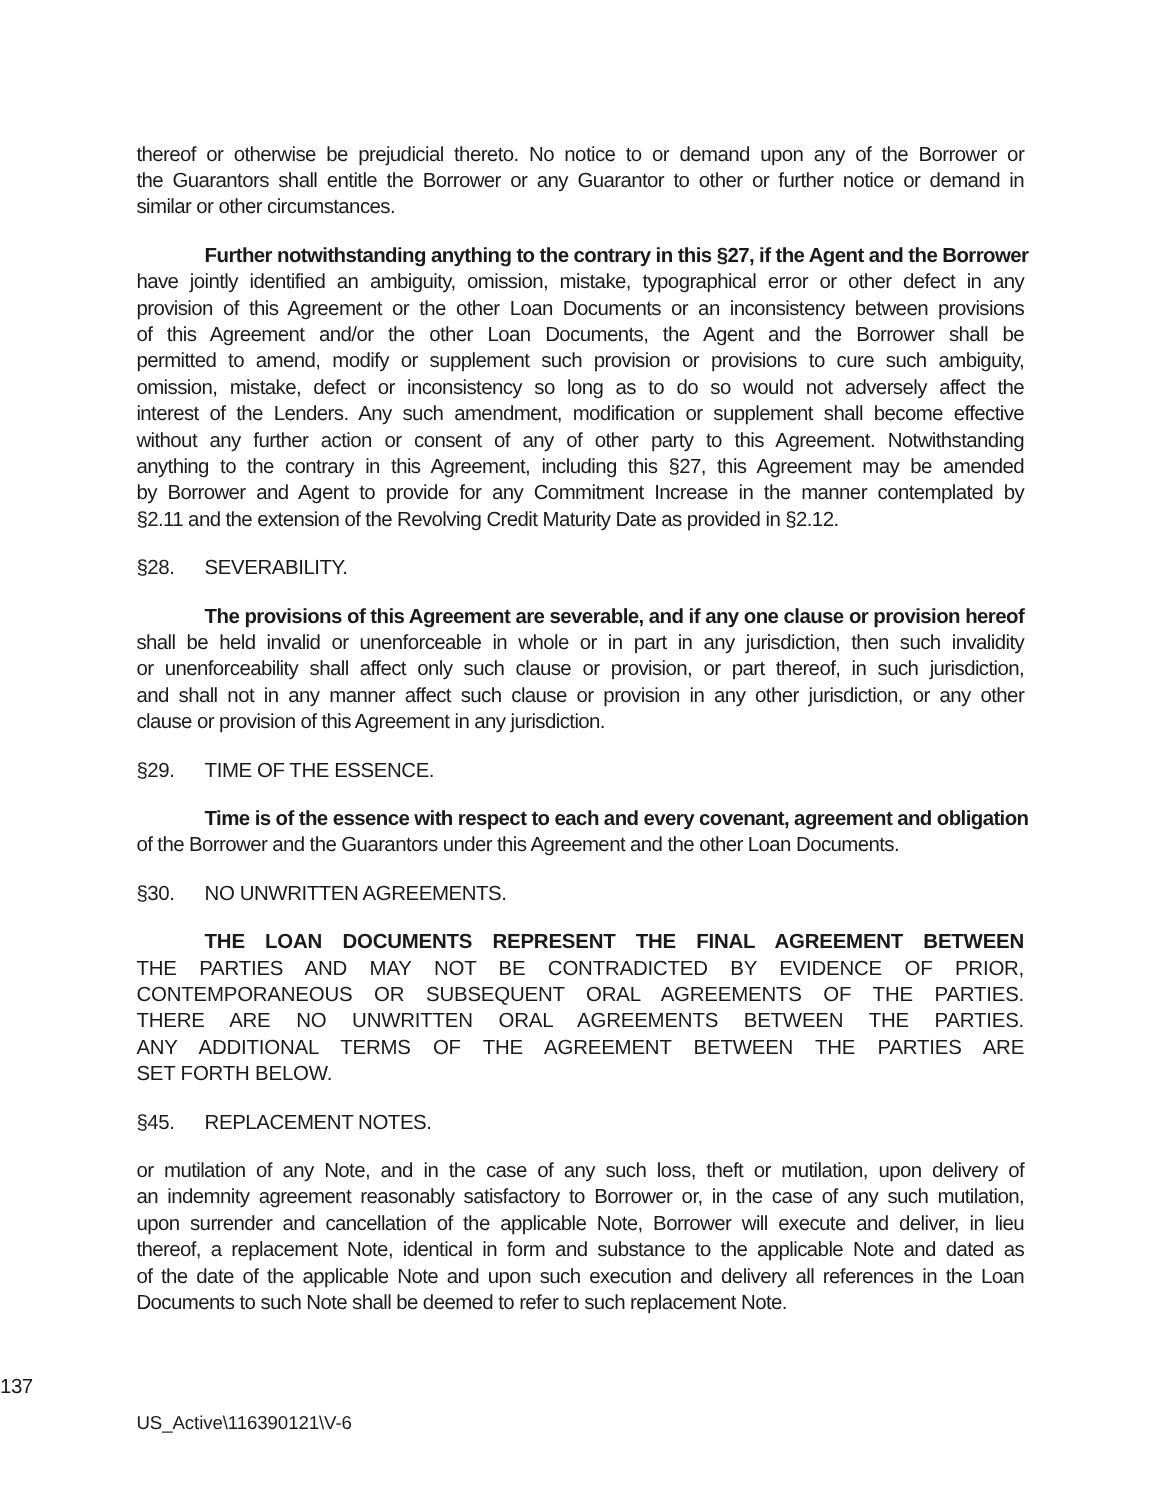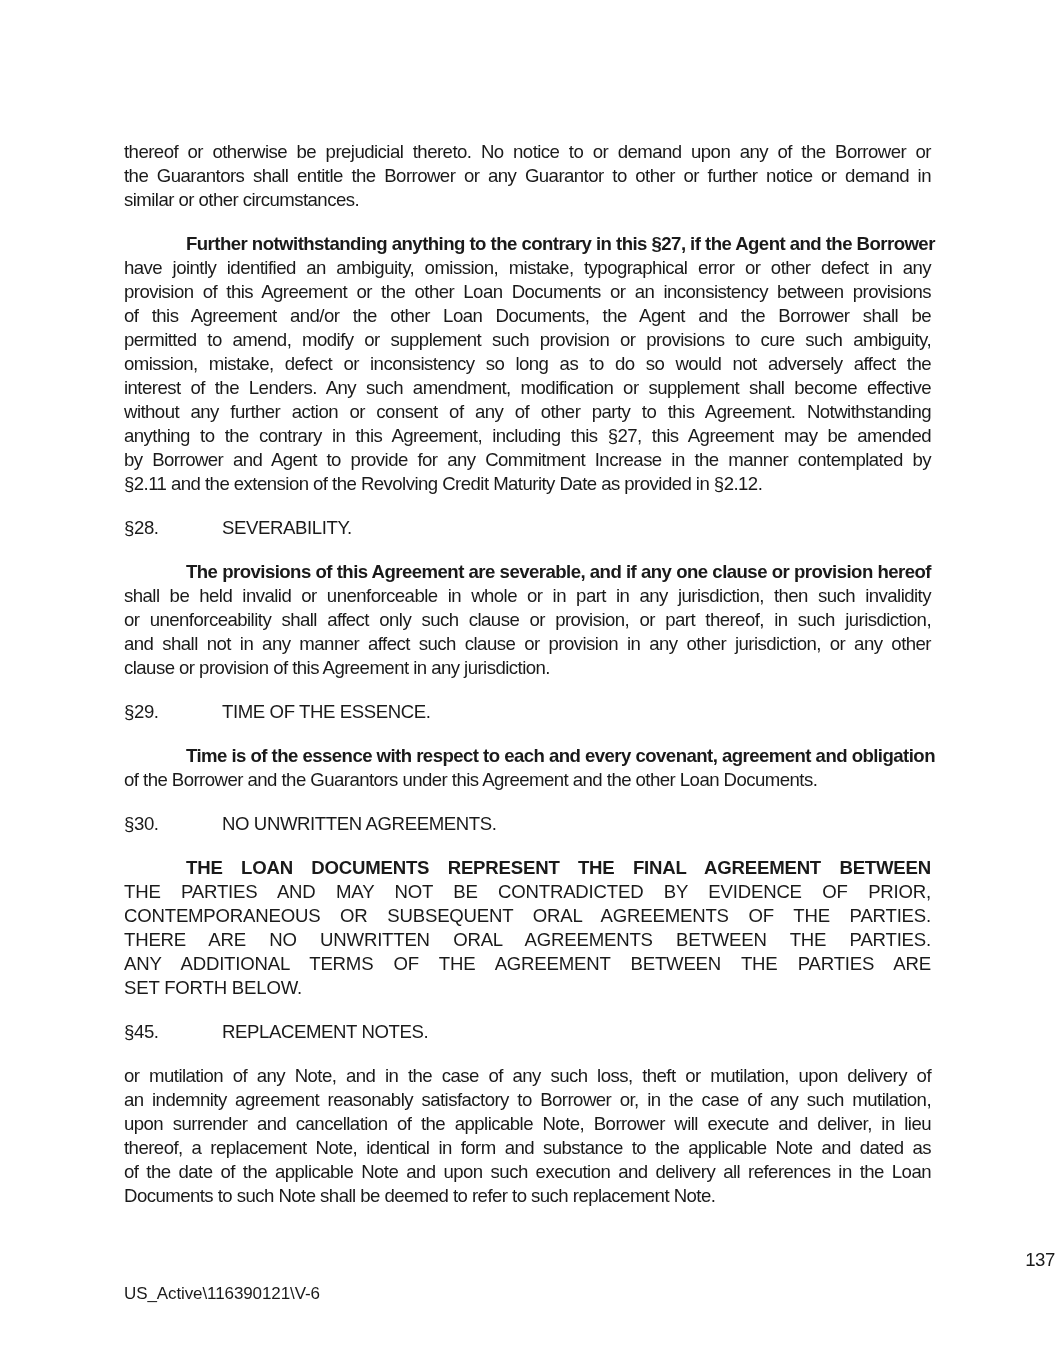--- a/index.html
+++ b/index.html
@@ -35,45 +35,44 @@
     }
     .line.last {
       text-align-last: left;
     }
     .line.indent {
       padding-left: 62px;
       box-sizing: border-box;
       font-weight: bold;
     }
     .para {
-      margin: 16px 0 20px 0;
+      margin: 4px 0 20px 0;
     }
     .caps .line {
       letter-spacing: -0.2px;
     }
     .heading {
       height: 24px;
       line-height: 24px;
       font-size: 18.6px;
       letter-spacing: -0.4px;
       margin: 0 0 20px 0;
       white-space: nowrap;
       display: flex;
-      gap: 36px;
     }
     .heading .num {
       display: inline-block;
       width: 62px;
     }
     .page-number {
       position: absolute;
       left: 0;
       width: 1055px;
       top: 1248px;
-      text-align: right;
+      text-align: left;
       font-size: 18.6px;
       letter-spacing: -0.4px;
       line-height: 24px;
     }
     .doc-id {
       position: absolute;
       left: 124px;
       top: 1286px;
       font-size: 17px;
       line-height: 16px;

